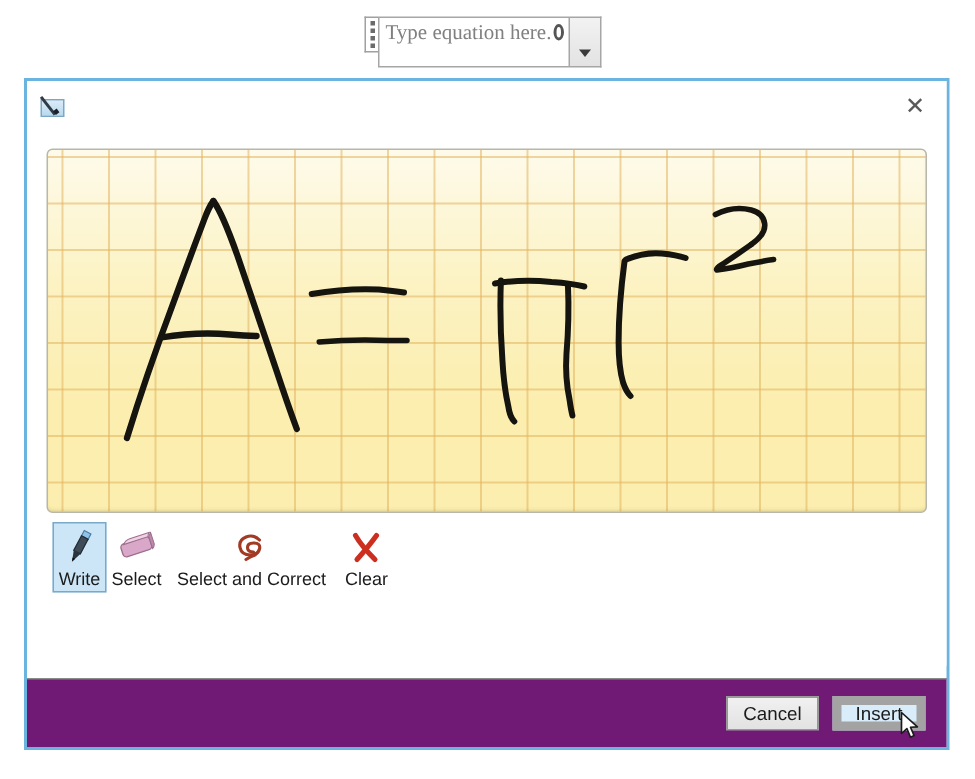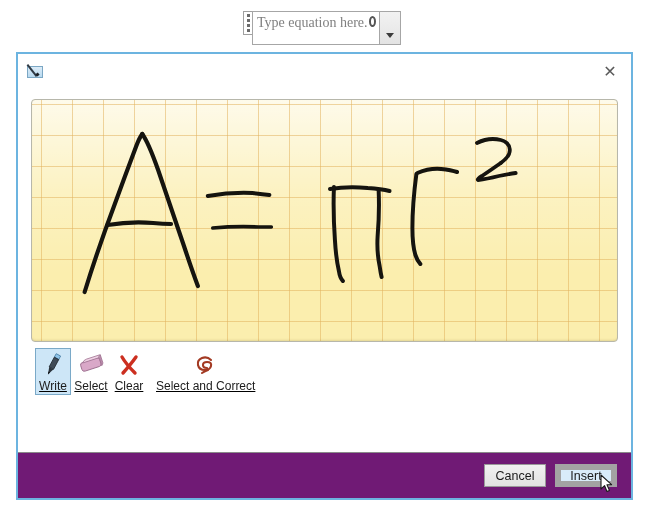--- a/index.html
+++ b/index.html
@@ -213,21 +213,20 @@
   }
 
   
   #ink-tools {
     margin-top: 6px;
     display: flex;
     align-items: flex-start;
     gap: 2px;
     flex: none;
     padding-left: 4px;
-    text-decoration: underline;
   }
   .tool-btn {
     width: 36px;
     padding: 3px 2px 1px 2px;
     display: flex;
     flex-direction: column;
     align-items: center;
     border: 1px solid transparent;
     box-sizing: border-box;
     cursor: pointer;
@@ -384,40 +383,40 @@
             <g transform="rotate(-18 14 13)">
               <rect x="4" y="8" width="20" height="9" rx="2.5" fill="#d9a8c8" stroke="#9d6f8f" stroke-width="0.9"></rect>
               <path d="M6.5 8.5 q2-2.5 5-2.5 h14 q-1.5 0.8 -2 2.5 z" fill="#efd2e4" stroke="#9d6f8f" stroke-width="0.7"></path>
               <path d="M24 8.5 q1.5 -1.2 2 -2.5 v8.5 q-0.5 1.6 -2 2.5 z" fill="#bb8aac" stroke="#9d6f8f" stroke-width="0.7"></path>
             </g>
           </svg>
         </span>
         <span class="tool-label">Select</span>
       </div>
 
+      <div class="tool-btn wide">
+        <span class="tool-icon">
+          <svg viewBox="0 0 28 26" width="28" height="26">
+            <path d="M19 8 q-4 -4 -9 -2 q-5 2 -4 7 q1 5 7 5 q5 0 6 -4 q1 -4 -4 -4 q-4 0 -4 3 q0 3 4 3" fill="none" stroke="#a33a23" stroke-width="2.1" stroke-linecap="round"></path>
+            <path d="M16 18 q-3 1 -6 3" fill="none" stroke="#a33a23" stroke-width="2.1" stroke-linecap="round"></path>
+          </svg>
+        </span>
+        <span class="tool-label">Select and Correct</span>
+      </div>
+
       <div class="tool-btn">
         <span class="tool-icon">
           <svg viewBox="0 0 28 26" width="28" height="26">
             <path d="M7 5 q4 7 13 16" stroke="#cc2f20" stroke-width="3.4" stroke-linecap="round" fill="none"></path>
             <path d="M21 5 q-5 7 -13 16" stroke="#cc2f20" stroke-width="3.4" stroke-linecap="round" fill="none"></path>
           </svg>
         </span>
         <span class="tool-label">Clear</span>
       </div>
 
-      <div class="tool-btn wide">
-        <span class="tool-icon">
-          <svg viewBox="0 0 28 26" width="28" height="26">
-            <path d="M19 8 q-4 -4 -9 -2 q-5 2 -4 7 q1 5 7 5 q5 0 6 -4 q1 -4 -4 -4 q-4 0 -4 3 q0 3 4 3" fill="none" stroke="#a33a23" stroke-width="2.1" stroke-linecap="round"></path>
-            <path d="M16 18 q-3 1 -6 3" fill="none" stroke="#a33a23" stroke-width="2.1" stroke-linecap="round"></path>
-          </svg>
-        </span>
-        <span class="tool-label">Select and Correct</span>
-      </div>
-
     </div>
   </div>
 
   <div id="dialog-footer">
     <div class="dlg-btn" id="cancel-button">Cancel</div>
     <div class="dlg-btn" id="insert-button">Insert</div>
   </div>
 </div>
 
 <svg id="mouse-cursor" viewBox="0 0 14 20">

